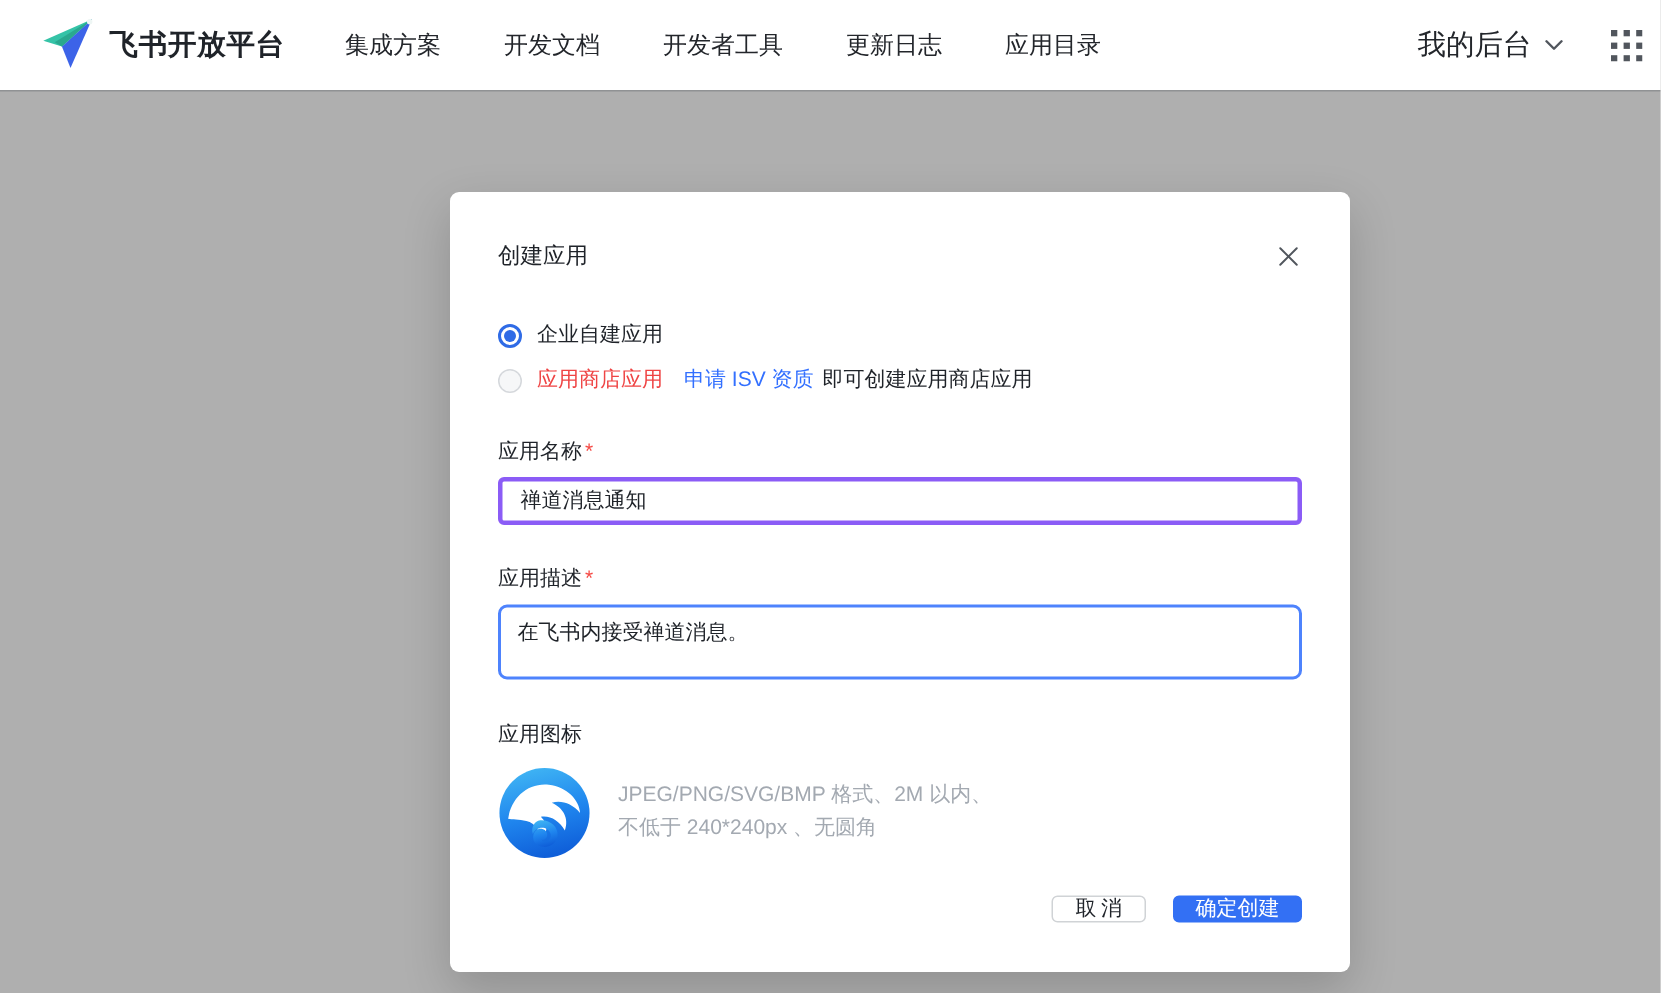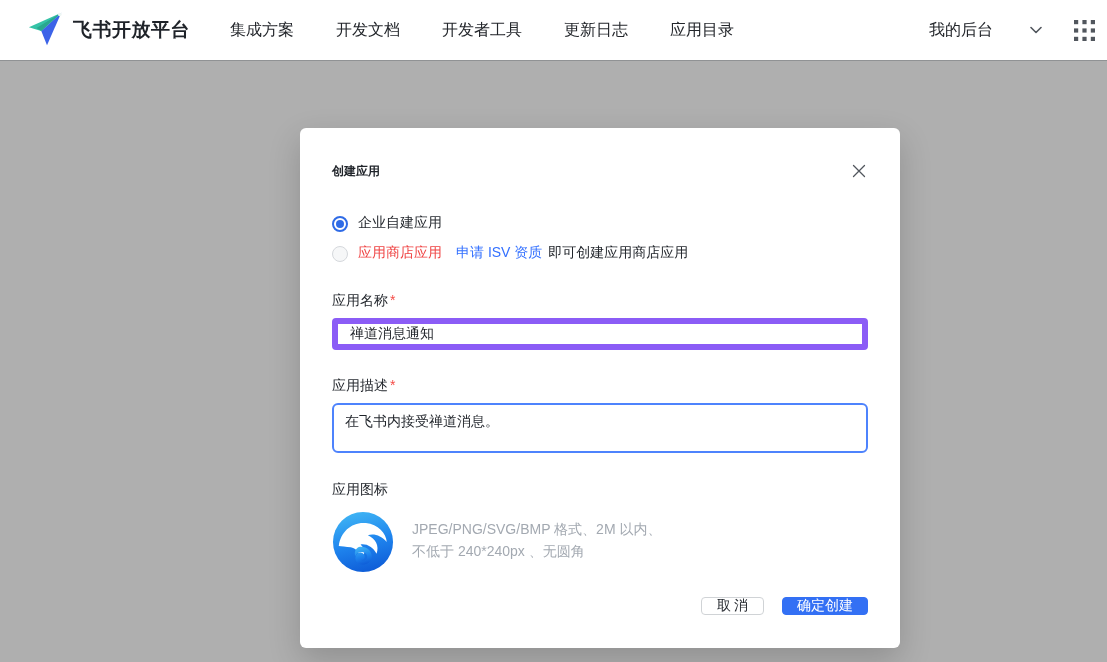--- a/index.html
+++ b/index.html
@@ -16,38 +16,38 @@
     background:#ffffff; display:flex; align-items:center;
     padding:0 20px 0 14px; z-index:3;
   }
   .brand { display:flex; align-items:center; cursor:pointer; }
   .brand-title { font-size:19px; font-weight:bold; color:#1f2329; margin-left:5px; letter-spacing:0.5px; }
   .nav { display:flex; margin-left:40px; }
   .nav-item {
     font-size:16px; color:#23262b; margin-right:42px; cursor:pointer; white-space:nowrap;
   }
   .header-right { margin-left:auto; display:flex; align-items:center; }
-  .console { display:flex; align-items:center; cursor:pointer; font-size:16px; color:#23262b;gap:28px; }
+  .console { display:flex; align-items:center; cursor:pointer; font-size:19px; color:#23262b; }
   .console .chev { margin-left:9px; display:flex; align-items:center; }
   .apps-icon { margin-left:32px; margin-right:4px; cursor:pointer; display:flex; align-items:center; }
 
   
   .overlay {
     position:absolute; top:60px; left:0; width:1107px; height:602px;
     background:#afafaf; border-top:1px solid #909294;
   }
 
   
   .modal {
     position:absolute; left:300px; top:128px; width:600px; height:520px;
     background:#ffffff; border-radius:6px; padding:32px;
     box-shadow:0 12px 32px rgba(0,0,0,0.18);
   }
   .modal-header { display:flex; justify-content:space-between; align-items:flex-start; margin-bottom:30px; }
-  .modal-title { font-size:12px; font-weight:700; color:#1f2329; line-height:22px; }
+  .modal-title { font-size:15px; font-weight:400; color:#1f2329; line-height:22px; }
   .close-btn { cursor:pointer; margin-top:2px; padding:2px; line-height:0; }
 
   .radio-row { display:flex; align-items:flex-end; font-size:14px; line-height:20px; margin-bottom:10px; }
   .radio-row.last { margin-bottom:28px; }
   .radio {
     width:16px; height:16px; border-radius:50%; margin-right:10px; flex:none; position:relative; cursor:pointer;
   }
   .radio.selected { border:2px solid #2f6be6; }
   .radio.selected::after {
     content:""; position:absolute; left:2px; top:2px; width:8px; height:8px;
@@ -56,21 +56,21 @@
   .radio.disabled { border:1px solid #d5d8dc; background:#f6f7f8; cursor:not-allowed; }
   .radio-label { color:#1f2329; cursor:pointer; }
   .radio-label.disabled { color:#ef4444; cursor:not-allowed; margin-right:14px; }
   .isv-link { color:#3370ff; cursor:pointer; }
   .isv-suffix { color:#1f2329; margin-left:6px; }
 
   .field { margin-bottom:25px; }
   .field-label { font-size:14px; color:#1f2329; line-height:20px; margin-bottom:8px; }
   .required { color:#f54a45; margin-left:2px; }
   .text-input {
-    width:536px; height:32px; border:6px solid #8b5cf6; border-radius:4px;
+    width:536px; height:32px; border:3px solid #8b5cf6; border-radius:4px;
     padding:0 12px; font-size:14px; color:#1f2329; outline:none;
     font-family:inherit; background:#fff; display:block;
   }
   .textarea {
     width:536px; height:50px; border:2px solid #4e83fd; border-radius:6px;
     padding:6px 11px; font-size:14px; color:#1f2329; outline:none; resize:none;
     font-family:inherit; line-height:20px; display:block;
   }
   .field.desc { margin-bottom:26px; }
   .field.icon-field { margin-bottom:0; }

